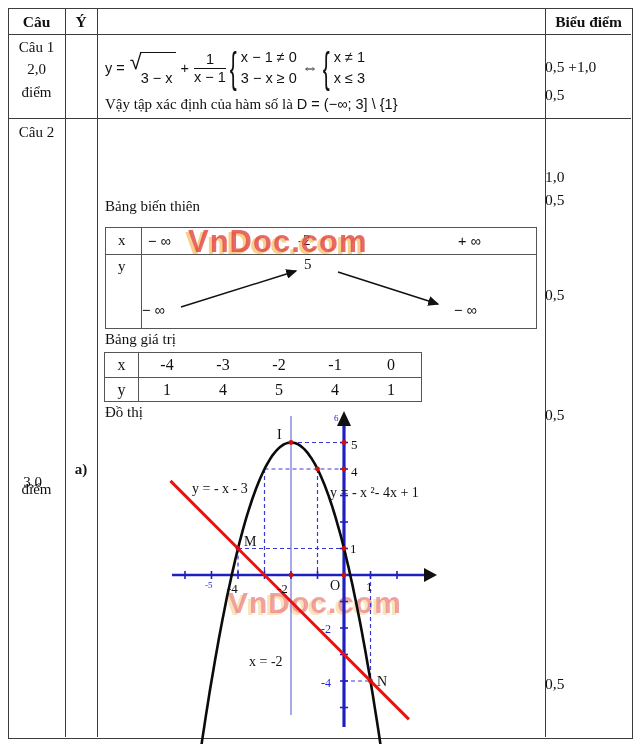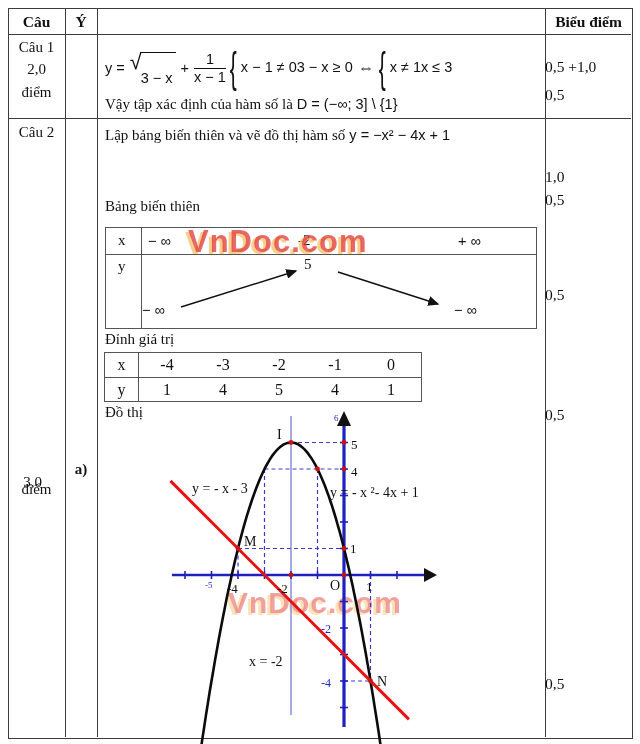--- a/index.html
+++ b/index.html
@@ -13,21 +13,21 @@
   .ctr{text-align:center;}
   .serif{font-family:"Liberation Serif","DejaVu Serif",serif;font-size:15px;}
   .math{font-family:"Liberation Sans","DejaVu Sans",sans-serif;font-size:14.5px;}
   .mathline{display:flex;align-items:center;gap:5px;white-space:nowrap;}
   .frac{display:inline-flex;flex-direction:column;text-align:center;line-height:1.15;vertical-align:middle;}
   .frac .num{border-bottom:1.4px solid #111;padding:0 4px;}
   .sqrt{display:inline-flex;align-items:flex-start;}
   .sqrt .rad{font-size:1.5em;line-height:1;margin-right:-2px;font-weight:400;}
   .sqrt .radicand{border-top:1.6px solid #111;padding:17px 3px 0 1px;margin-top:1px;}
   .brace{display:inline-block;font-size:21px;transform:scaleY(2.05);font-weight:300;margin:0 -1px;}
-  .stack{display:inline-flex;flex-direction:row;line-height:1.45;}
+  .stack{display:inline-flex;flex-direction:column;line-height:1.45;}
   .score{position:absolute;left:545px;width:87px;font-size:15.5px;}
   .wm{position:absolute;font-family:"Liberation Sans","DejaVu Sans",sans-serif;font-weight:bold;
       color:rgba(224,62,62,0.78);text-shadow:-3px 2px 0 rgba(247,196,110,0.8);letter-spacing:1px;z-index:2;}
   .bbt-box{position:absolute;left:105px;top:227px;width:430px;height:100px;border:1.4px solid #555;z-index:1;}
   .bgt-box{position:absolute;left:104px;top:352px;width:316px;height:48px;border:1.4px solid #555;}
   .cell-lbl{font-size:15px;}
   svg text{font-family:"Liberation Serif","DejaVu Serif",serif;}
   .bgt-row{display:flex;height:24px;align-items:center;}
   .bgt-row .lbl{width:33px;text-align:center;border-right:1.4px solid #555;align-self:stretch;display:flex;align-items:center;justify-content:center;}
   .bgt-row .val{width:56px;text-align:center;}
@@ -83,24 +83,20 @@
   </div>
 
   <div class="score" style="top:58px;">0,5 +1,0</div>
   <div class="score" style="top:86px;">0,5</div>
 
   <div class="abs serif ctr" style="left:8px;top:124px;width:57px;">Câu 2</div>
   <div class="abs serif ctr" style="left:4px;top:458px;width:57px;margin-top:16px;">3,0</div>
   <div class="abs serif ctr" style="left:8px;top:481px;width:57px;">điểm</div>
   <div class="abs serif ctr" style="left:65px;top:461px;width:32px;font-weight:bold;">a)</div>
 
-  <div class="abs" style="left:105px;top:126px;white-space:nowrap;">
-    <span class="serif">Lập bảng biến thiên và vẽ đồ thị hàm số</span>
-    <span class="math">y = −x² − 4x + 1</span>
-  </div>
   <div class="abs serif" style="left:105px;top:198px;">Bảng biến thiên</div>
 
   <div class="bbt-box">
     <div class="abs" style="left:35px;top:0;height:100px;border-left:1.4px solid #555;"></div>
     <div class="abs" style="left:0;top:26px;width:430px;border-top:1.4px solid #555;"></div>
     <div class="abs cell-lbl" style="left:12px;top:4px;">x</div>
     <div class="abs math" style="left:42px;top:5px;">− ∞</div>
     <div class="abs cell-lbl" style="left:192px;top:4px;">-2</div>
     <div class="abs math" style="left:352px;top:5px;">+ ∞</div>
     <div class="abs cell-lbl" style="left:12px;top:30px;">y</div>
@@ -111,21 +107,21 @@
       <defs>
           <marker id="arr" markerWidth="9" markerHeight="7" refX="7" refY="3.5" orient="auto">
             <path d="M0,0 L8,3.5 L0,7 z" fill="#111"></path>
           </marker>
         </defs>
       <line x1="15" y1="47" x2="130" y2="11" stroke="#111" stroke-width="1.4" marker-end="url(#arr)"></line>
       <line x1="172" y1="12" x2="272" y2="44" stroke="#111" stroke-width="1.4" marker-end="url(#arr)"></line>
     </svg>
   </div>
 
-  <div class="abs serif" style="left:105px;top:331px;">Đỉnh giá trị</div>
+  <div class="abs serif" style="left:105px;top:331px;">Bảng giá trị</div>
 
   <div class="bgt-box">
     <div class="bgt-row" style="border-bottom:1.4px solid #555;">
       <div class="lbl">x</div>
       <div class="val">-4</div>
       <div class="val">-3</div>
       <div class="val">-2</div>
       <div class="val">-1</div>
       <div class="val">0</div>
     </div>

